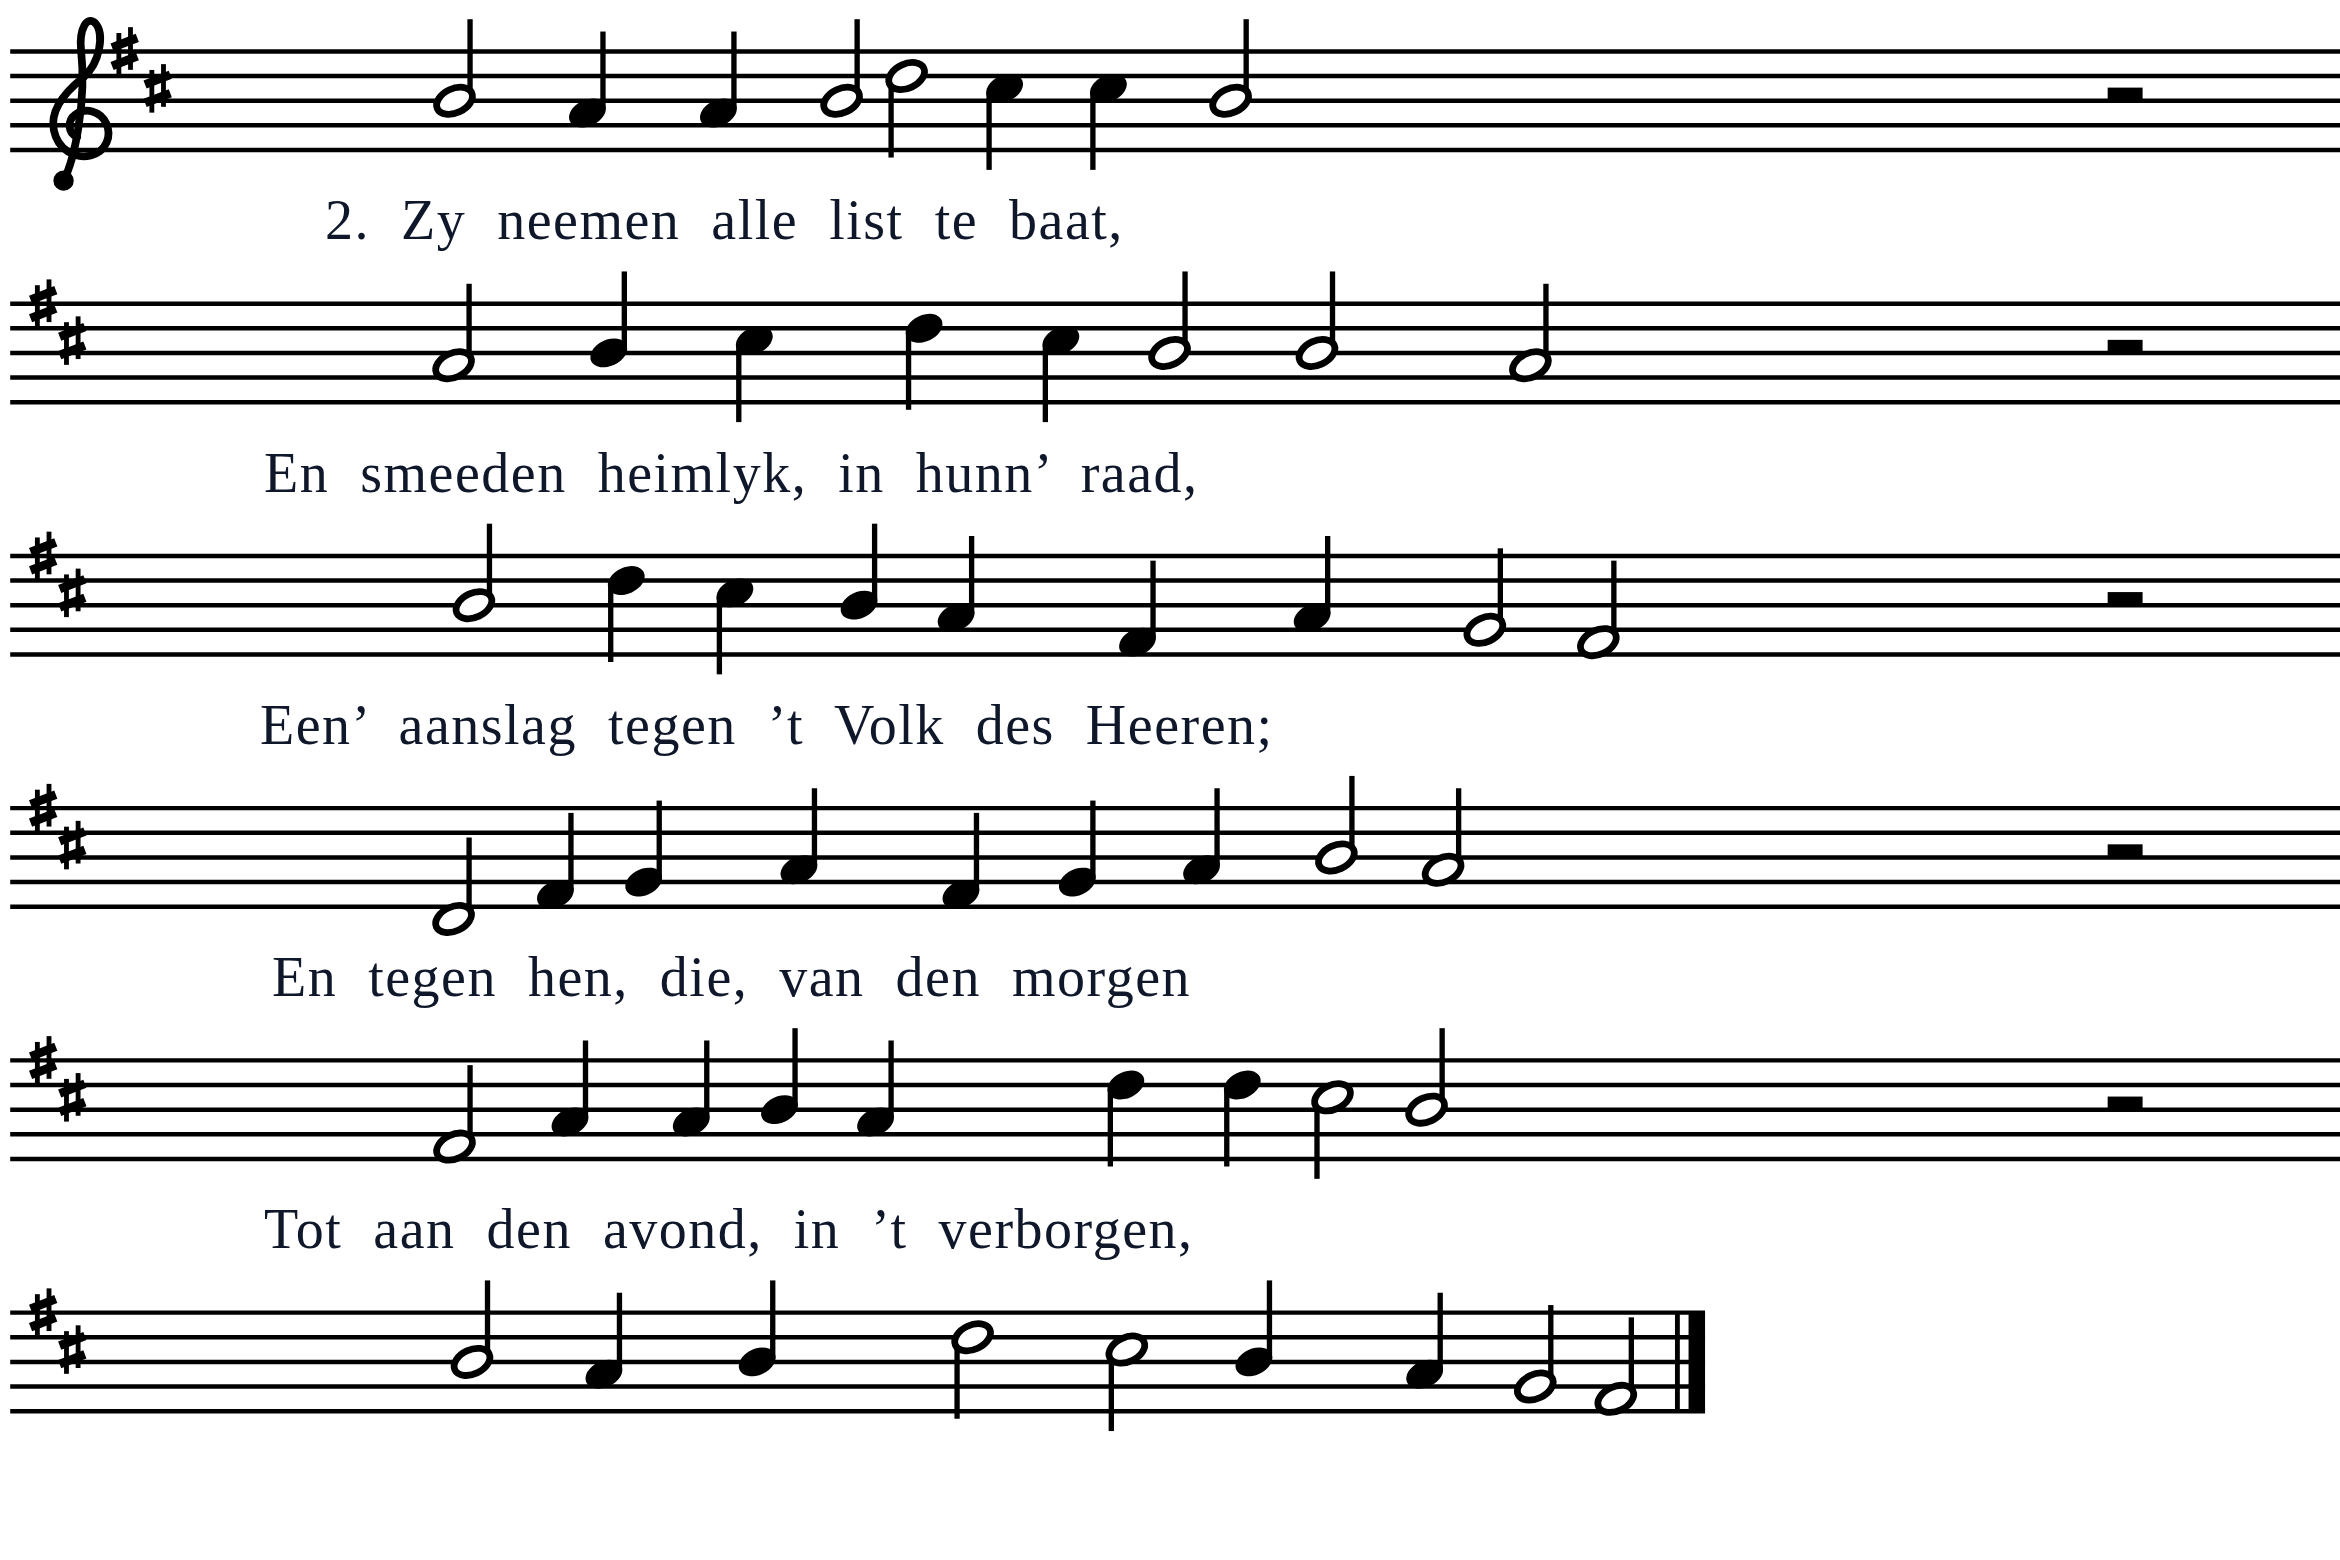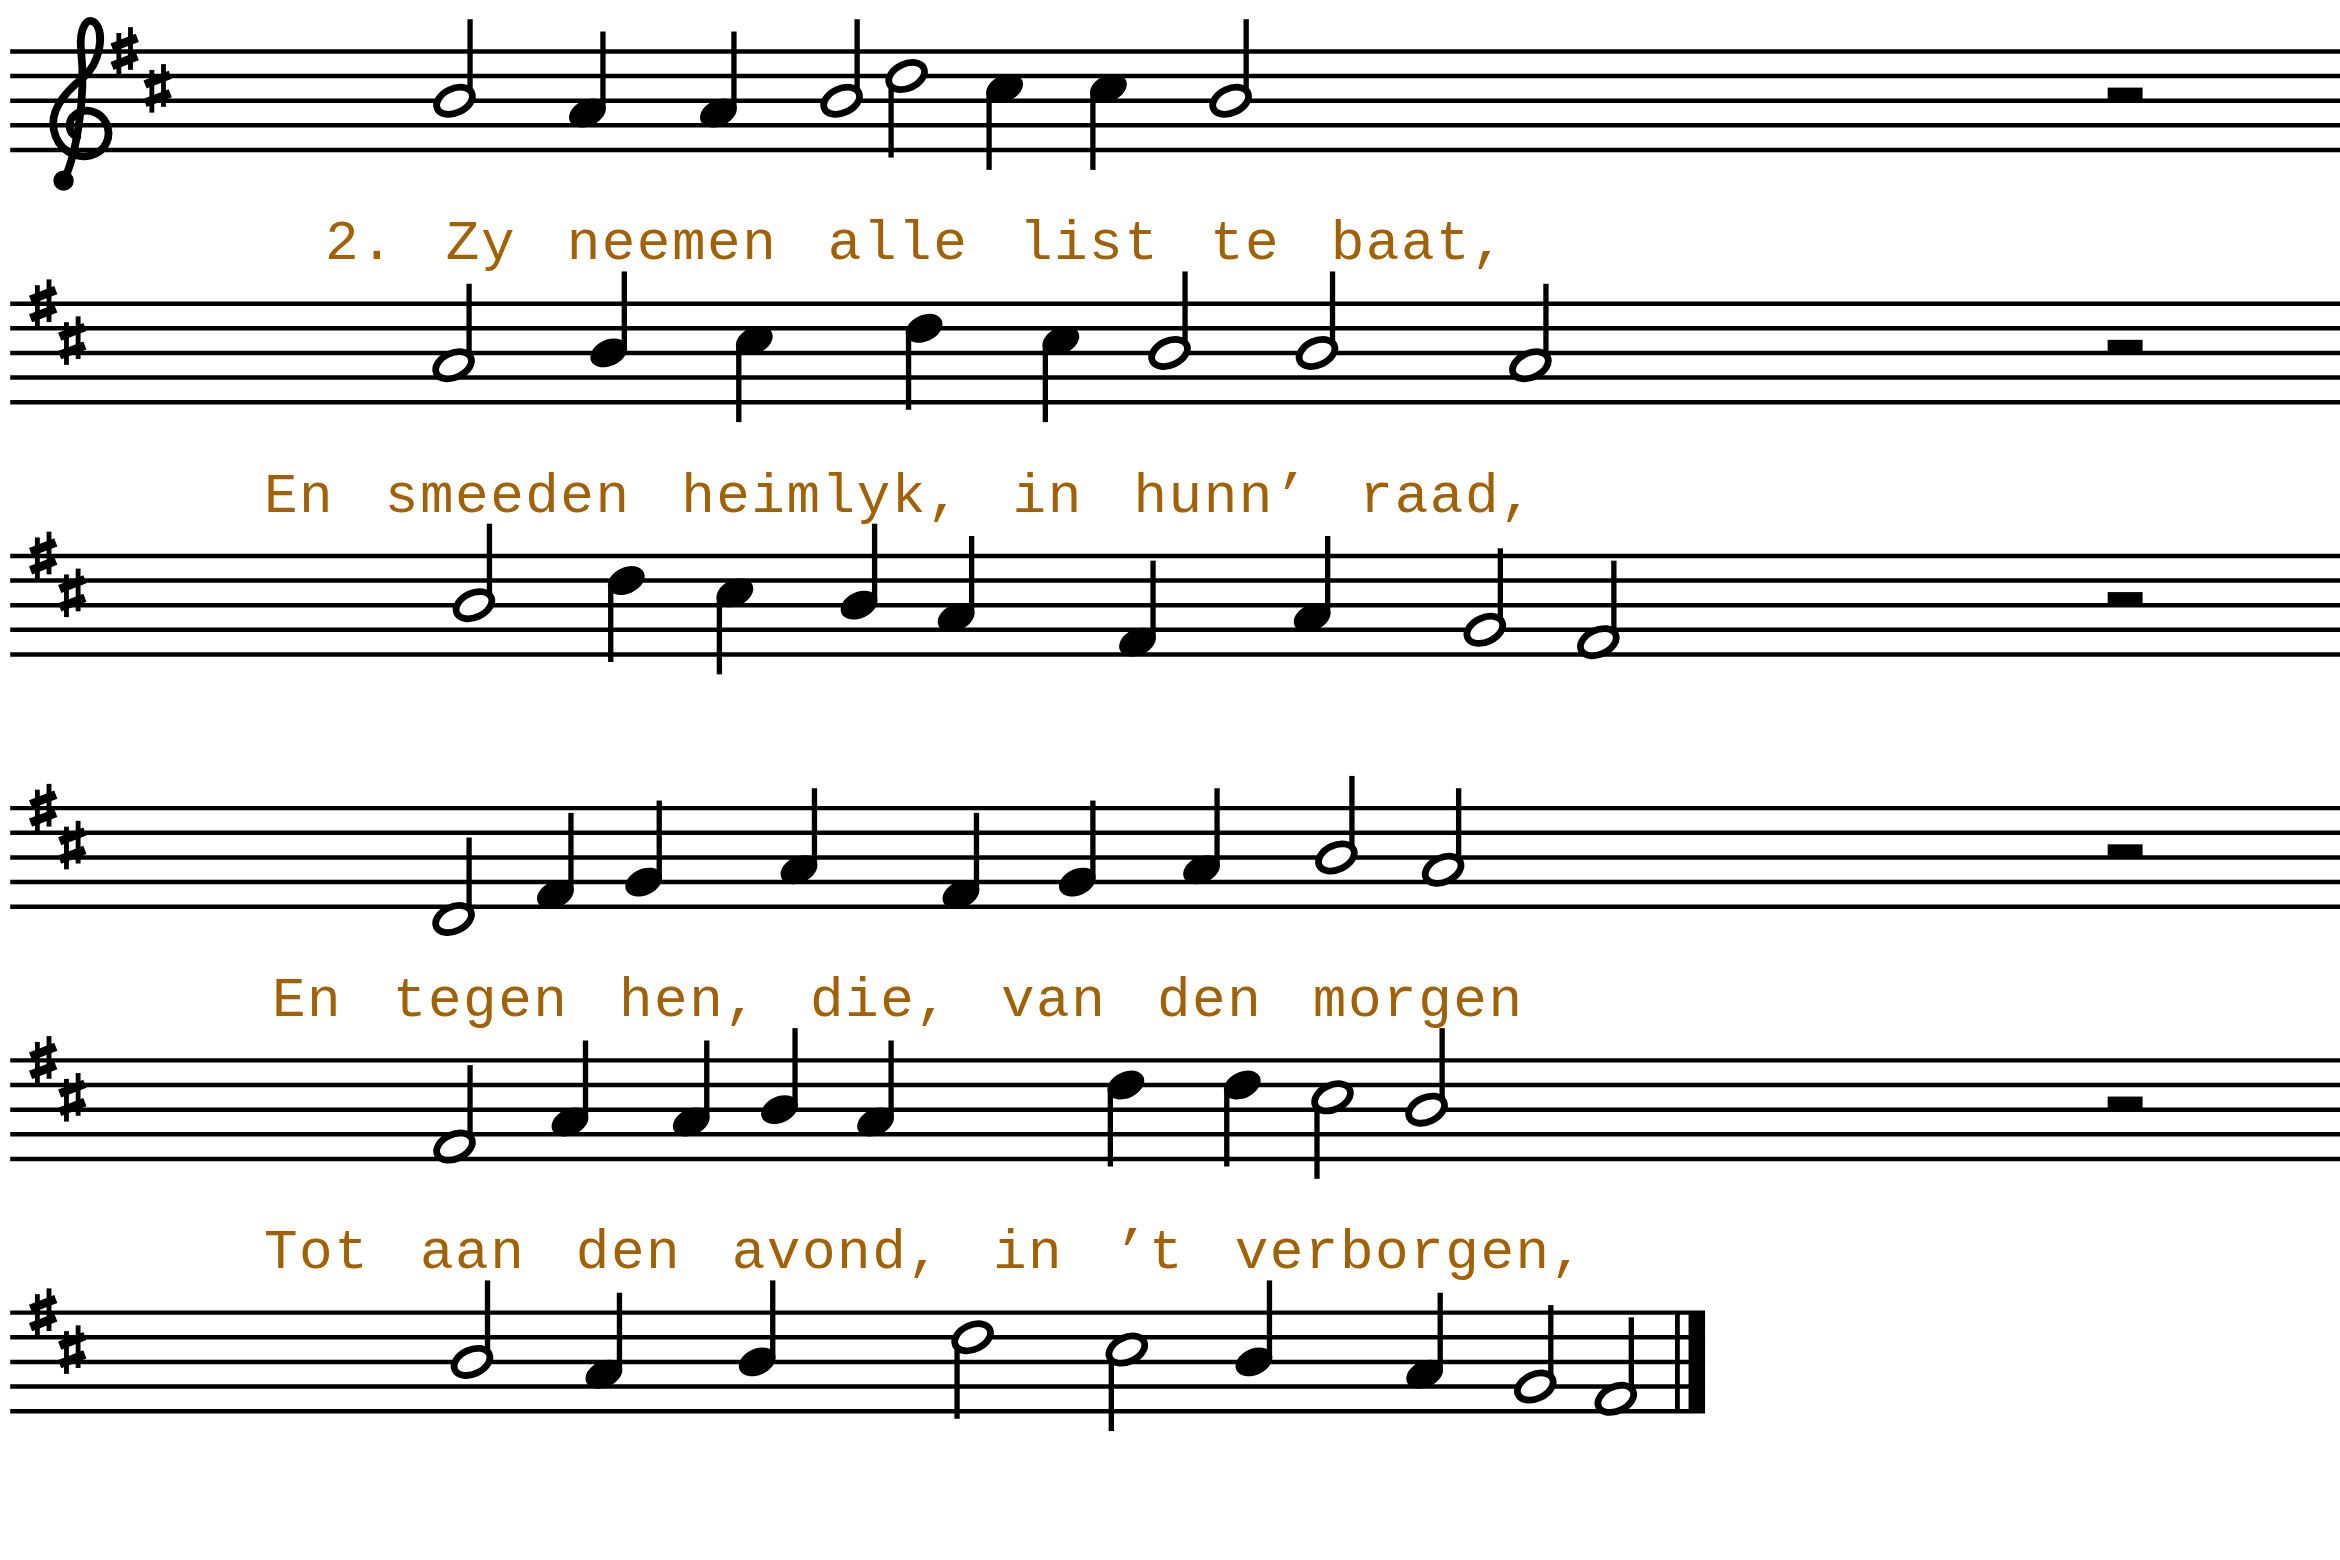--- a/index.html
+++ b/index.html
@@ -1,26 +1,25 @@
 <!DOCTYPE html>
 <html><head>
 <meta charset="utf-8">
 <style>
   html,body{margin:0;padding:0;background:#ffffff;}
   .page{position:relative;width:2341px;height:1560px;background:#ffffff;overflow:hidden;}
   .score-svg{position:absolute;left:0;top:0;}
   .lyric{
     position:absolute;
-    font-family:Liberation Mono, monospace;
+    font-family:Liberation Serif, serif;
     font-size:56px;
     letter-spacing:1.5px;
     word-spacing:15.5px;
-    color:#a16207;
+    color:#0f172a;
     white-space:pre;
-    margin-top:24px;
   }
 </style>
 </head>
 <body>
 
 <div class="page">
   <svg class="score-svg" width="2341" height="1560" viewBox="0 0 2412 1608" xmlns="http://www.w3.org/2000/svg">
       <line x1="10" y1="53" x2="2412" y2="53" stroke="#000000" stroke-width="4.6"></line>
       <line x1="10" y1="78.4" x2="2412" y2="78.4" stroke="#000000" stroke-width="4.6"></line>
       <line x1="10" y1="103.8" x2="2412" y2="103.8" stroke="#000000" stroke-width="4.6"></line>
@@ -340,16 +339,17 @@
       <g transform="translate(1665,1441.9)">
         <line x1="16" y1="-4" x2="16" y2="-84" stroke="#000000" stroke-width="5.5"></line>
         <ellipse cx="0" cy="0" rx="19.5" ry="12.5" transform="rotate(-25)" fill="#ffffff" stroke="#000000" stroke-width="7"></ellipse>
       </g>
       <rect x="1726" y="1353" width="5" height="101.6" fill="#000000"></rect>
       <rect x="1740" y="1353" width="17" height="101.6" fill="#000000"></rect>
     </svg>
 
   <div class="lyric" style="top: 188px; left: 325px;">2. Zy neemen alle list te baat,</div>
   <div class="lyric" style="top: 441px; left: 264px;">En smeeden heimlyk, in hunn’ raad,</div>
+  <div class="lyric" style="top: 693px; left: 260px;">Een’ aanslag tegen ’t Volk des Heeren;</div>
   <div class="lyric" style="top: 1197px; left: 264px;">Tot aan den avond, in ’t verborgen,</div>
   <div class="lyric" style="top: 945px; left: 272px;">En tegen hen, die, van den morgen</div>
 </div>
 
 
 </body></html>

